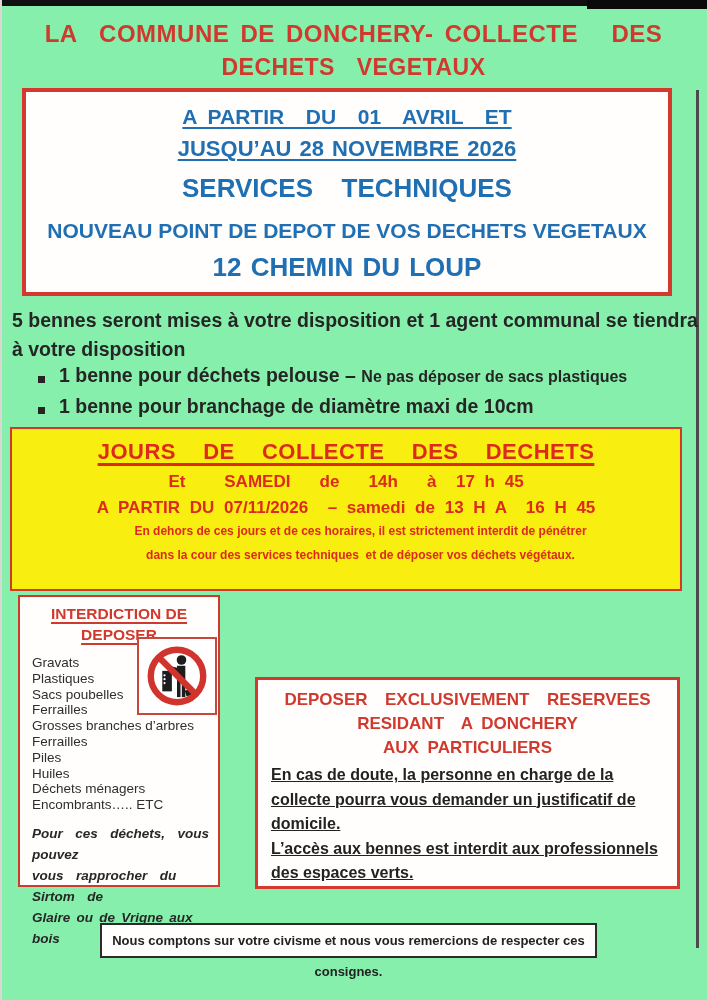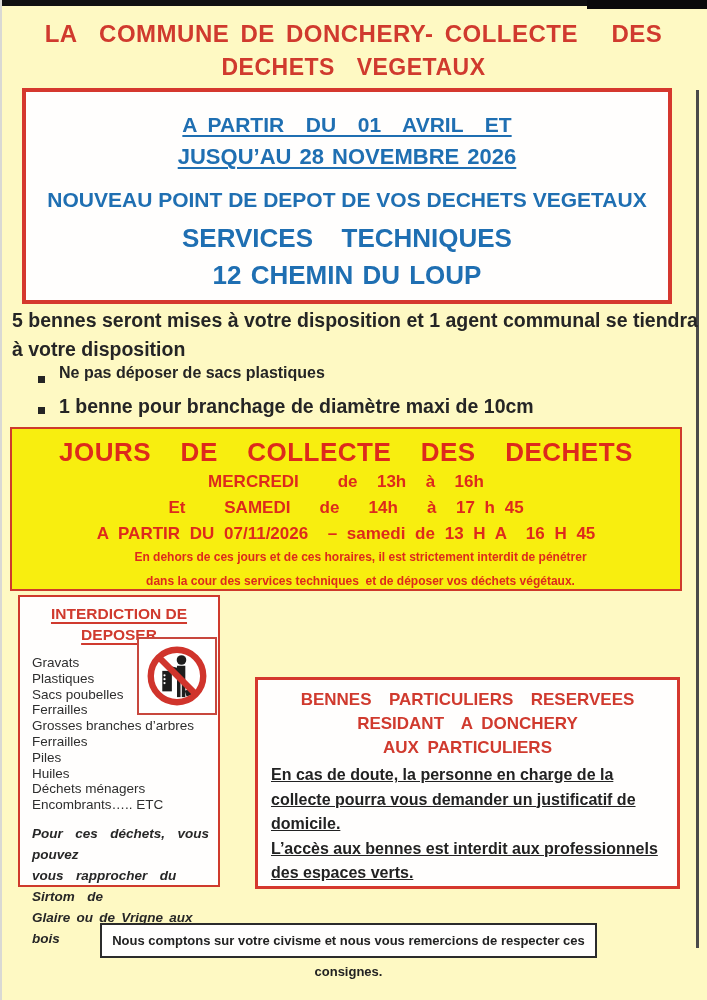--- a/index.html
+++ b/index.html
@@ -1,18 +1,18 @@
 <!DOCTYPE html>
 <html><head>
 <meta charset="utf-8">
 <style>
   html,body{margin:0;padding:0;background:#ffffff;}
   .page{
     position:relative;width:707px;height:1000px;overflow:hidden;
-    background:#fef9c3;
+    background:#86efac;
     font-family:"Liberation Sans", sans-serif;
     font-weight:bold;
     color:#2b2b2b;
   }
   .pre{white-space:pre-wrap;}
   .abs{position:absolute;}
   .center{text-align:center;width:100%;}
   .red{color:#d03a2e;}
   .blue{color:#1f6fb2;}
   .u{text-decoration:underline;text-decoration-thickness:2px;text-underline-offset:3px;}
@@ -25,43 +25,43 @@
 
   
   .title1{top:20px;font-size:24px;letter-spacing:.5px;word-spacing:4px;}
   .title2{top:54px;font-size:23px;letter-spacing:.5px;word-spacing:4px;}
 
   
   .depot-box{
     left:22px;top:88px;width:642px;height:191px;
     border:4px solid #d5382e;background:#fffefd;
     display:flex;flex-direction:column;align-items:center;
-    padding-top:17px;box-sizing:content-box;
+    padding-top:9px;box-sizing:content-box;
   }
   .depot-box .l1{font-size:21px;line-height:32px;word-spacing:5px;}
   .depot-box .l2{font-size:22px;line-height:32px;word-spacing:2px;}
   .depot-box .l3{font-size:21px;margin-top:12px;line-height:30px;}
   .depot-box .l4{font-size:26px;margin-top:7px;line-height:32px;word-spacing:7px;}
   .depot-box .l5{font-size:26px;margin-top:5px;line-height:32px;word-spacing:2px;}
 
   
   .intro{left:12px;top:306px;width:692px;font-size:19.5px;line-height:29px;color:#252525;}
   .bullets{left:38px;top:364px;width:660px;}
   .bullet-row{display:flex;align-items:baseline;height:31px;font-size:19.5px;color:#252525;}
   .sq{width:7px;height:7px;background:#252525;margin-right:14px;flex:none;align-self:center;}
   .bullet-note{font-size:16px;}
 
   
   .yellow-box{
     left:10px;top:427px;width:668px;height:152px;
     background:#f8ee0f;border:2px solid #cf3a2c;
     text-align:center;color:#dd2a1c;padding-top:8px;box-sizing:content-box;
   }
-  .yellow-box .yt{font-size:26px;line-height:30px;word-spacing:7px;letter-spacing:.5px;
-    text-decoration-thickness:2.5px;text-underline-offset:4px;}
+  .yellow-box .yt{font-size:22px;line-height:30px;word-spacing:7px;letter-spacing:.5px;
+    text-decoration:underline;text-decoration-thickness:2.5px;text-underline-offset:4px;}
   .yellow-box .yl{font-size:17px;line-height:23px;word-spacing:5px;margin-top:3px;}
   .yellow-box .ys{font-size:12px;line-height:23px;margin-top:1px;padding-left:29px;}
 
   
   .ban-box{left:18px;top:595px;width:198px;height:288px;border:2px solid #cf3a2c;background:#fffefd;box-sizing:content-box;}
   .ban-title{margin-top:6px;text-align:center;font-size:15.5px;line-height:21px;}
   .ban-icon-frame{position:absolute;left:117px;top:40px;width:76px;height:74px;border:2px solid #c8473d;background:#fff;
     display:flex;align-items:center;justify-content:center;}
   .ban-list{position:absolute;left:12px;top:58px;font-size:13.5px;line-height:15.8px;font-weight:normal;color:#2e2e2e;}
   .ban-note{position:absolute;left:12px;top:226px;width:178px;font-size:13.5px;line-height:21px;
@@ -85,40 +85,40 @@
   <div class="abs art-top-right"></div>
   <div class="abs art-right-line"></div>
   <div class="abs art-left-edge"></div>
 
   <div class="abs center red pre title1">LA  COMMUNE DE DONCHERY- COLLECTE   DES</div>
   <div class="abs center red pre title2">DECHETS  VEGETAUX</div>
 
   <div class="abs depot-box">
     <div class="blue u pre l1">A PARTIR  DU  01  AVRIL  ET</div>
     <div class="blue u pre l2">JUSQU’AU 28 NOVEMBRE 2026</div>
+    <div class="blue pre l4">SERVICES  TECHNIQUES</div>
     <div class="blue pre l3">NOUVEAU POINT DE DEPOT DE VOS DECHETS VEGETAUX</div>
-    <div class="blue pre l4">SERVICES  TECHNIQUES</div>
     <div class="blue pre l5">12 CHEMIN DU LOUP</div>
   </div>
 
   <div class="abs intro">5 bennes seront mises à votre disposition et 1 agent communal se tiendra à votre disposition</div>
   <div class="abs bullets">
     <div class="bullet-row">
       <span class="sq"></span>
+      <span class="pre">1 benne pour déchets pelouse – </span>
       <span class="bullet-note pre">Ne pas déposer de sacs plastiques</span>
     </div>
     <div class="bullet-row">
       <span class="sq"></span>
       <span class="pre">1 benne pour branchage de diamètre maxi de 10cm</span>
     </div>
   </div>
 
   <div class="abs yellow-box">
     <div class="yt pre">JOURS  DE  COLLECTE  DES  DECHETS</div>
-    <div class="yl pre">MERCREDI    de  13h  à  16h</div>
     <div class="yl pre">Et    SAMEDI   de   14h   à  17 h 45</div>
     <div class="yl pre">A PARTIR DU 07/11/2026  – samedi de 13 H A  16 H 45</div>
     <div class="ys pre">En dehors de ces jours et de ces horaires, il est strictement interdit de pénétrer</div>
     <div class="ys pre">dans la cour des services techniques  et de déposer vos déchets végétaux.</div>
   </div>
 
   <div class="abs ban-box">
     <div class="ban-title red u pre">INTERDICTION DE</div>
     <div class="ban-title red u pre" style="margin-top:0;">DEPOSER</div>
 
@@ -154,21 +154,21 @@
     </div>
 
     <div class="ban-note">
       <div class="pre">Pour  ces  déchets,  vous  pouvez</div>
       <div class="pre">vous  rapprocher  du  Sirtom  de</div>
       <div class="pre">Glaire ou de Vrigne aux bois</div>
     </div>
   </div>
 
   <div class="abs res-box">
-    <div class="res-title red pre">BENNES  PARTICULIERS  RESERVEES</div>
+    <div class="res-title red pre">DEPOSER  EXCLUSIVEMENT  RESERVEES</div>
     <div class="res-title red pre" style="margin-top:0;">RESIDANT  A DONCHERY</div>
     <div class="res-title red pre" style="margin-top:0;">AUX PARTICULIERS</div>
     <div class="res-body">En cas de doute, la personne en charge de la collecte pourra vous demander un justificatif de domicile.</div>
     <div class="res-body" style="margin-top:0;">L’accès aux bennes est interdit aux professionnels des espaces verts.</div>
   </div>
 
   <div class="abs footer-box">Nous comptons sur votre civisme et nous vous remercions de respecter ces consignes.</div>
 
 </div>
 

